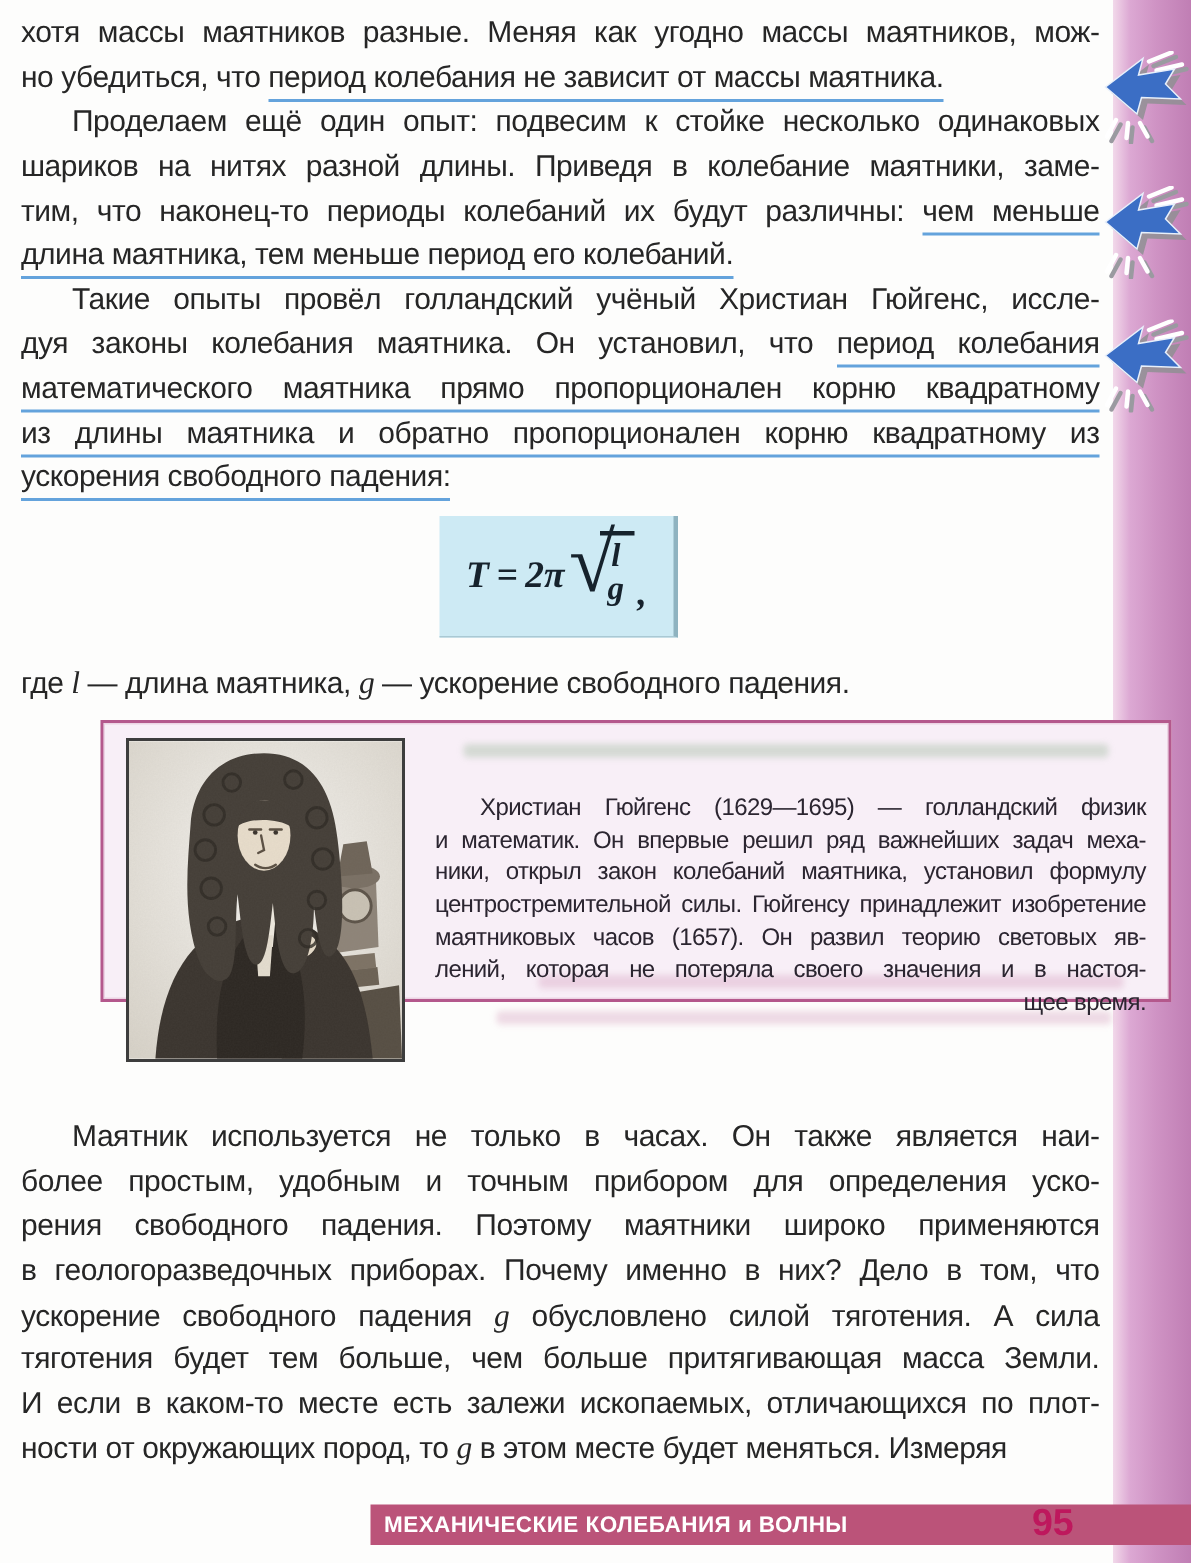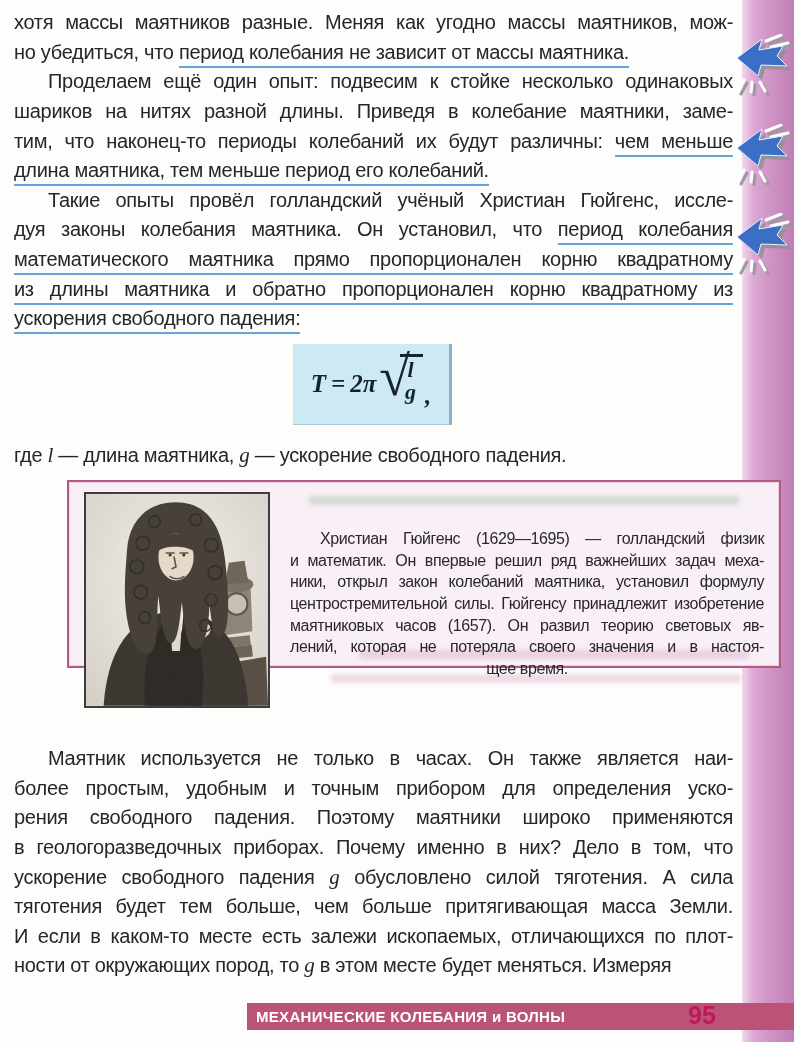--- a/index.html
+++ b/index.html
@@ -55,21 +55,21 @@
     margin-left:44px;
   }
   .portrait{
     position:absolute; left:15px; top:10px; width:186px; height:216px;
     border:2px solid #3d3d3d; background:#f4f2ee; box-sizing:border-box;
   }
   .portrait svg{display:block; width:100%; height:100%;}
   .bio-text{position:absolute; left:221px; top:46px; width:474px;}
   .bio-text .tline{
     height:21.7px; line-height:21.7px; font-size:16px; letter-spacing:-0.4px;
-    white-space:nowrap; text-align:center; color:#2b2530;
+    white-space:nowrap; text-align:right; color:#2b2530;
   }
   .bio-text .tline.just{white-space:normal; text-align:justify; text-align-last:justify;}
   .bio-text .tline.ind{text-indent:30px;}
   
   .bleed{position:absolute; filter:blur(2px); border-radius:3px; pointer-events:none;}
   .bleed.g{background:rgba(130,170,130,0.30);}
   .bleed.p{background:rgba(205,140,175,0.30);}
   
   .where-line{position:absolute; left:14px; top:441px; width:719px;
     font-size:20px; letter-spacing:-0.3px; line-height:29px; white-space:nowrap;}

